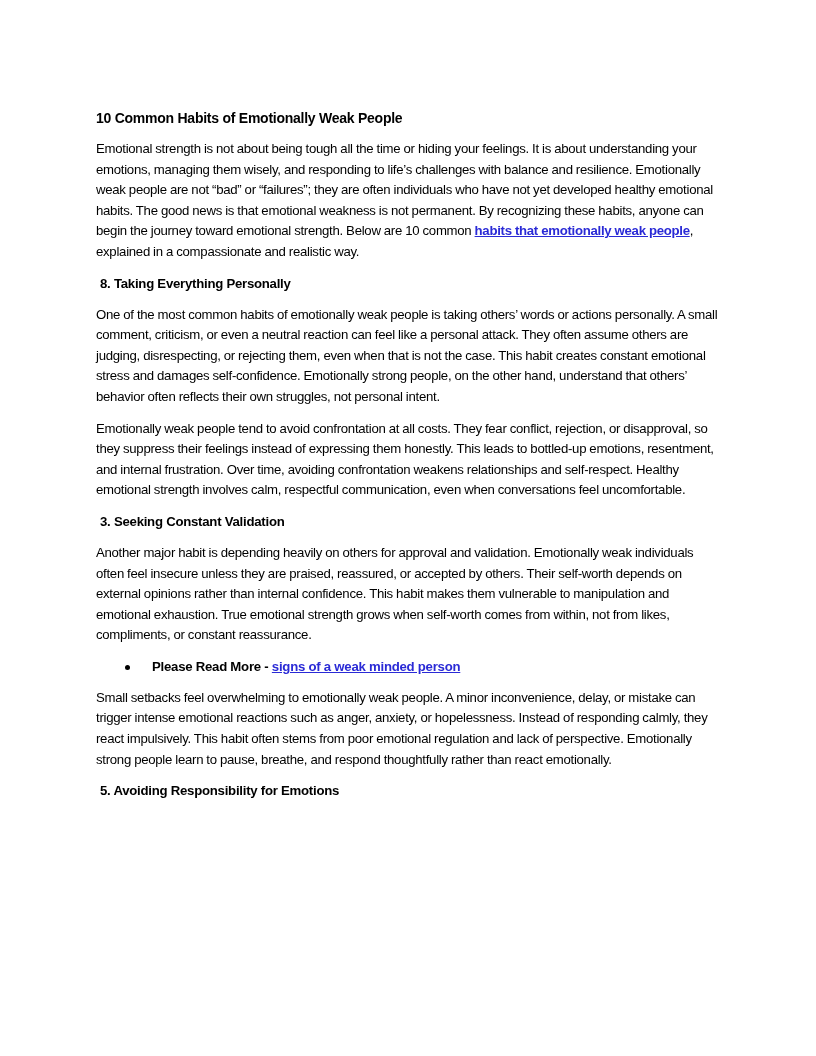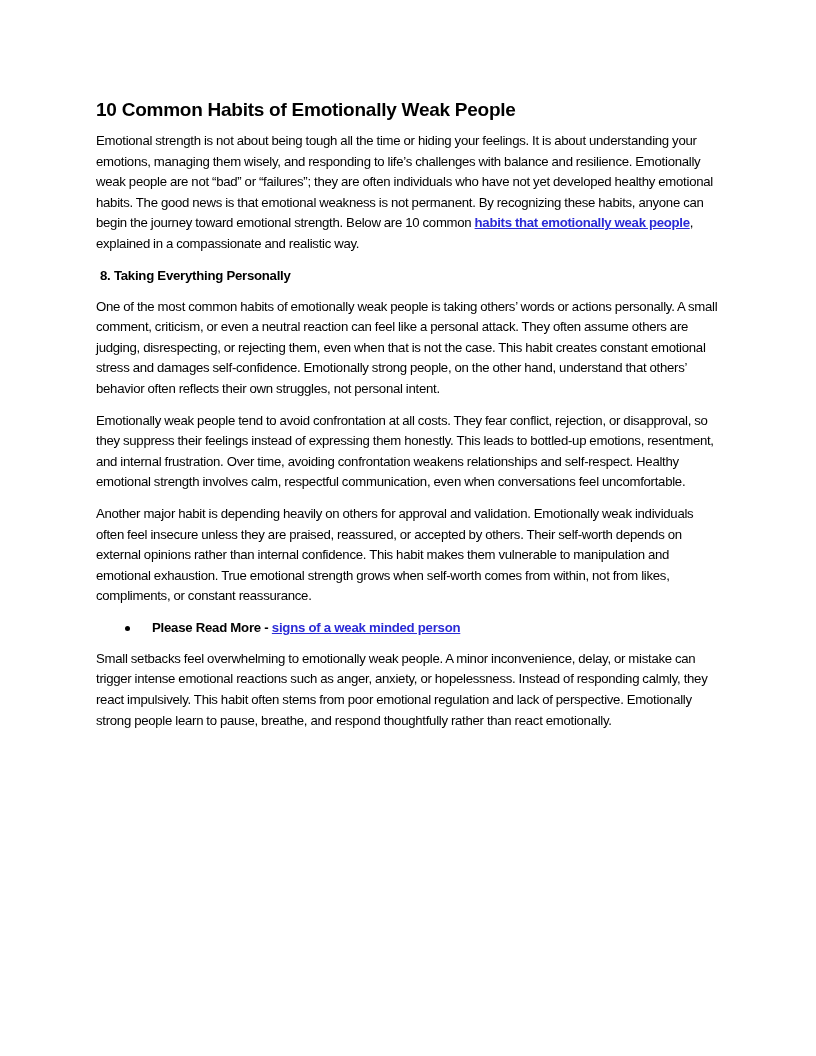--- a/index.html
+++ b/index.html
@@ -16,23 +16,23 @@
       color: #000000;
     }
     .page {
       position: absolute;
       left: 96px;
       top: 96px;
       width: 626px;
     }
     .title {
       font-weight: bold;
-      font-size: 19px;
+      font-size: 14px;
       line-height: 20px;
-      margin: 4px 0 11px 0;
+      margin: 12px 0 11px 0;
       letter-spacing: -0.25px;
     }
     .heading {
       font-weight: bold;
       font-size: 13.2px;
       line-height: 20px;
       margin: 0 0 11px 4px;
       letter-spacing: -0.25px;
     }
     .para {
@@ -76,22 +76,24 @@
 <div class="page">
   <div class="title">10 Common Habits of Emotionally Weak People</div>
 
   <p class="para"><span>Emotional strength is not about being tough all the time or hiding your feelings. It is about understanding your emotions, managing them wisely, and responding to life’s challenges with balance and resilience. Emotionally weak people are not “bad” or “failures”; they are often individuals who have not yet developed healthy emotional habits. The good news is that emotional weakness is not permanent. By recognizing these habits, anyone can begin the journey toward emotional strength. Below are 10 common </span><a class="link" href="#">habits that emotionally weak people</a><span>, explained in a compassionate and realistic way.</span></p>
 
   <div class="heading">8. Taking Everything Personally</div>
   <p class="para">One of the most common habits of emotionally weak people is taking others’ words or actions personally. A small comment, criticism, or even a neutral reaction can feel like a personal attack. They often assume others are judging, disrespecting, or rejecting them, even when that is not the case. This habit creates constant emotional stress and damages self-confidence. Emotionally strong people, on the other hand, understand that others’ behavior often reflects their own struggles, not personal intent.</p>
 
   <p class="para">Emotionally weak people tend to avoid confrontation at all costs. They fear conflict, rejection, or disapproval, so they suppress their feelings instead of expressing them honestly. This leads to bottled-up emotions, resentment, and internal frustration. Over time, avoiding confrontation weakens relationships and self-respect. Healthy emotional strength involves calm, respectful communication, even when conversations feel uncomfortable.</p>
 
+  <div class="heading">3. Seeking Constant Validation</div>
   <p class="para">Another major habit is depending heavily on others for approval and validation. Emotionally weak individuals often feel insecure unless they are praised, reassured, or accepted by others. Their self-worth depends on external opinions rather than internal confidence. This habit makes them vulnerable to manipulation and emotional exhaustion. True emotional strength grows when self-worth comes from within, not from likes, compliments, or constant reassurance.</p>
 
   <div class="bullet-row">
     <span class="bullet-dot"></span>
     <span class="bullet-text"><span>Please Read More - </span> <a class="link" href="#">signs of a weak minded person</a></span>
   </div>
 
   <p class="para">Small setbacks feel overwhelming to emotionally weak people. A minor inconvenience, delay, or mistake can trigger intense emotional reactions such as anger, anxiety, or hopelessness. Instead of responding calmly, they react impulsively. This habit often stems from poor emotional regulation and lack of perspective. Emotionally strong people learn to pause, breathe, and respond thoughtfully rather than react emotionally.</p>
 
+  <div class="heading">5. Avoiding Responsibility for Emotions</div>
 </div>
 
 </body></html>

